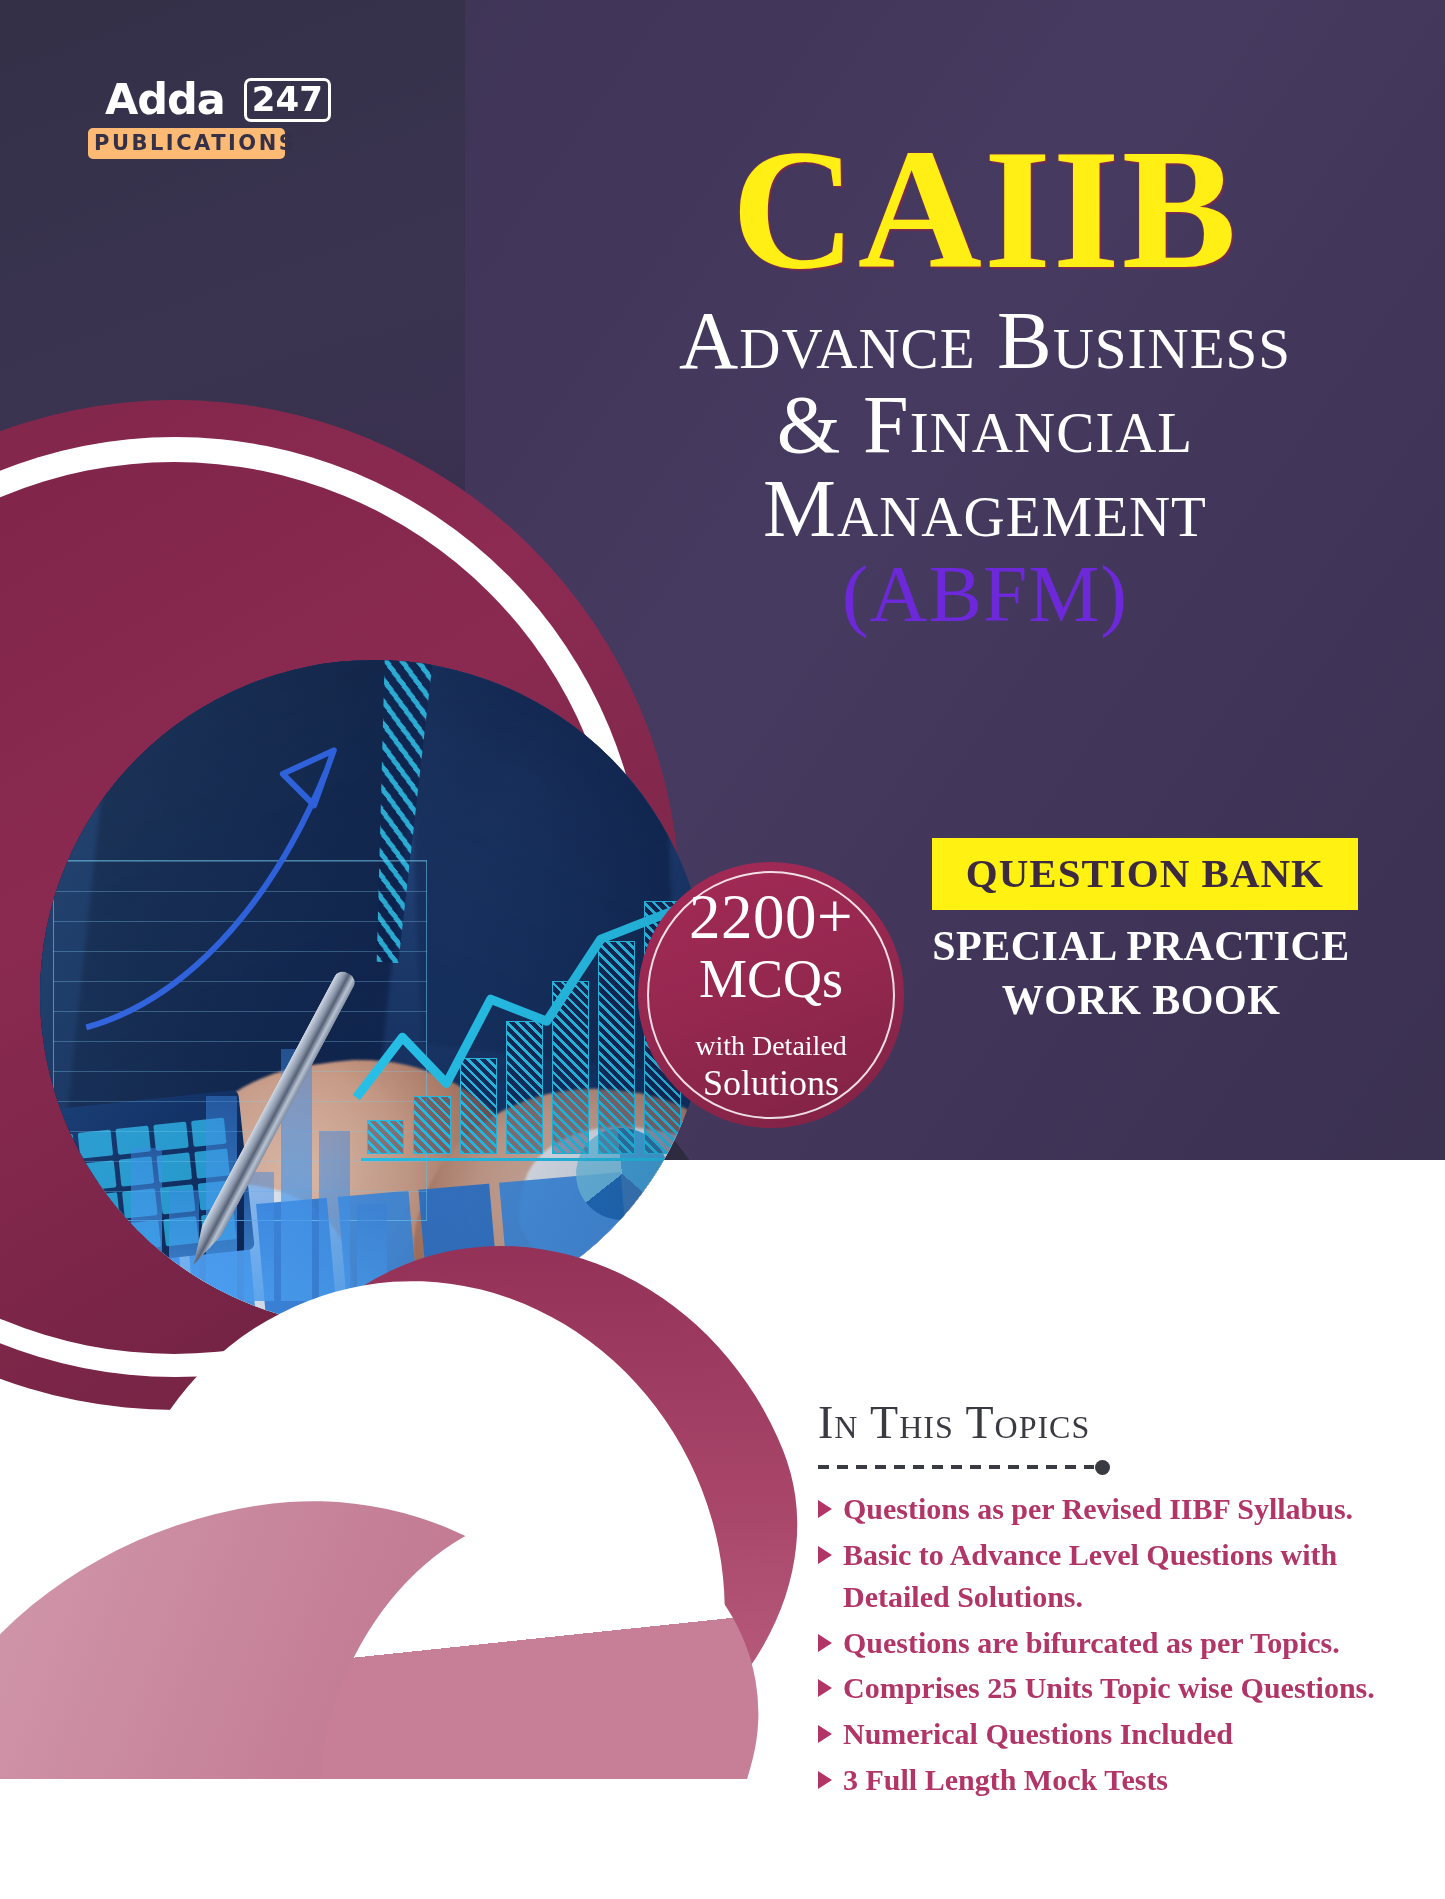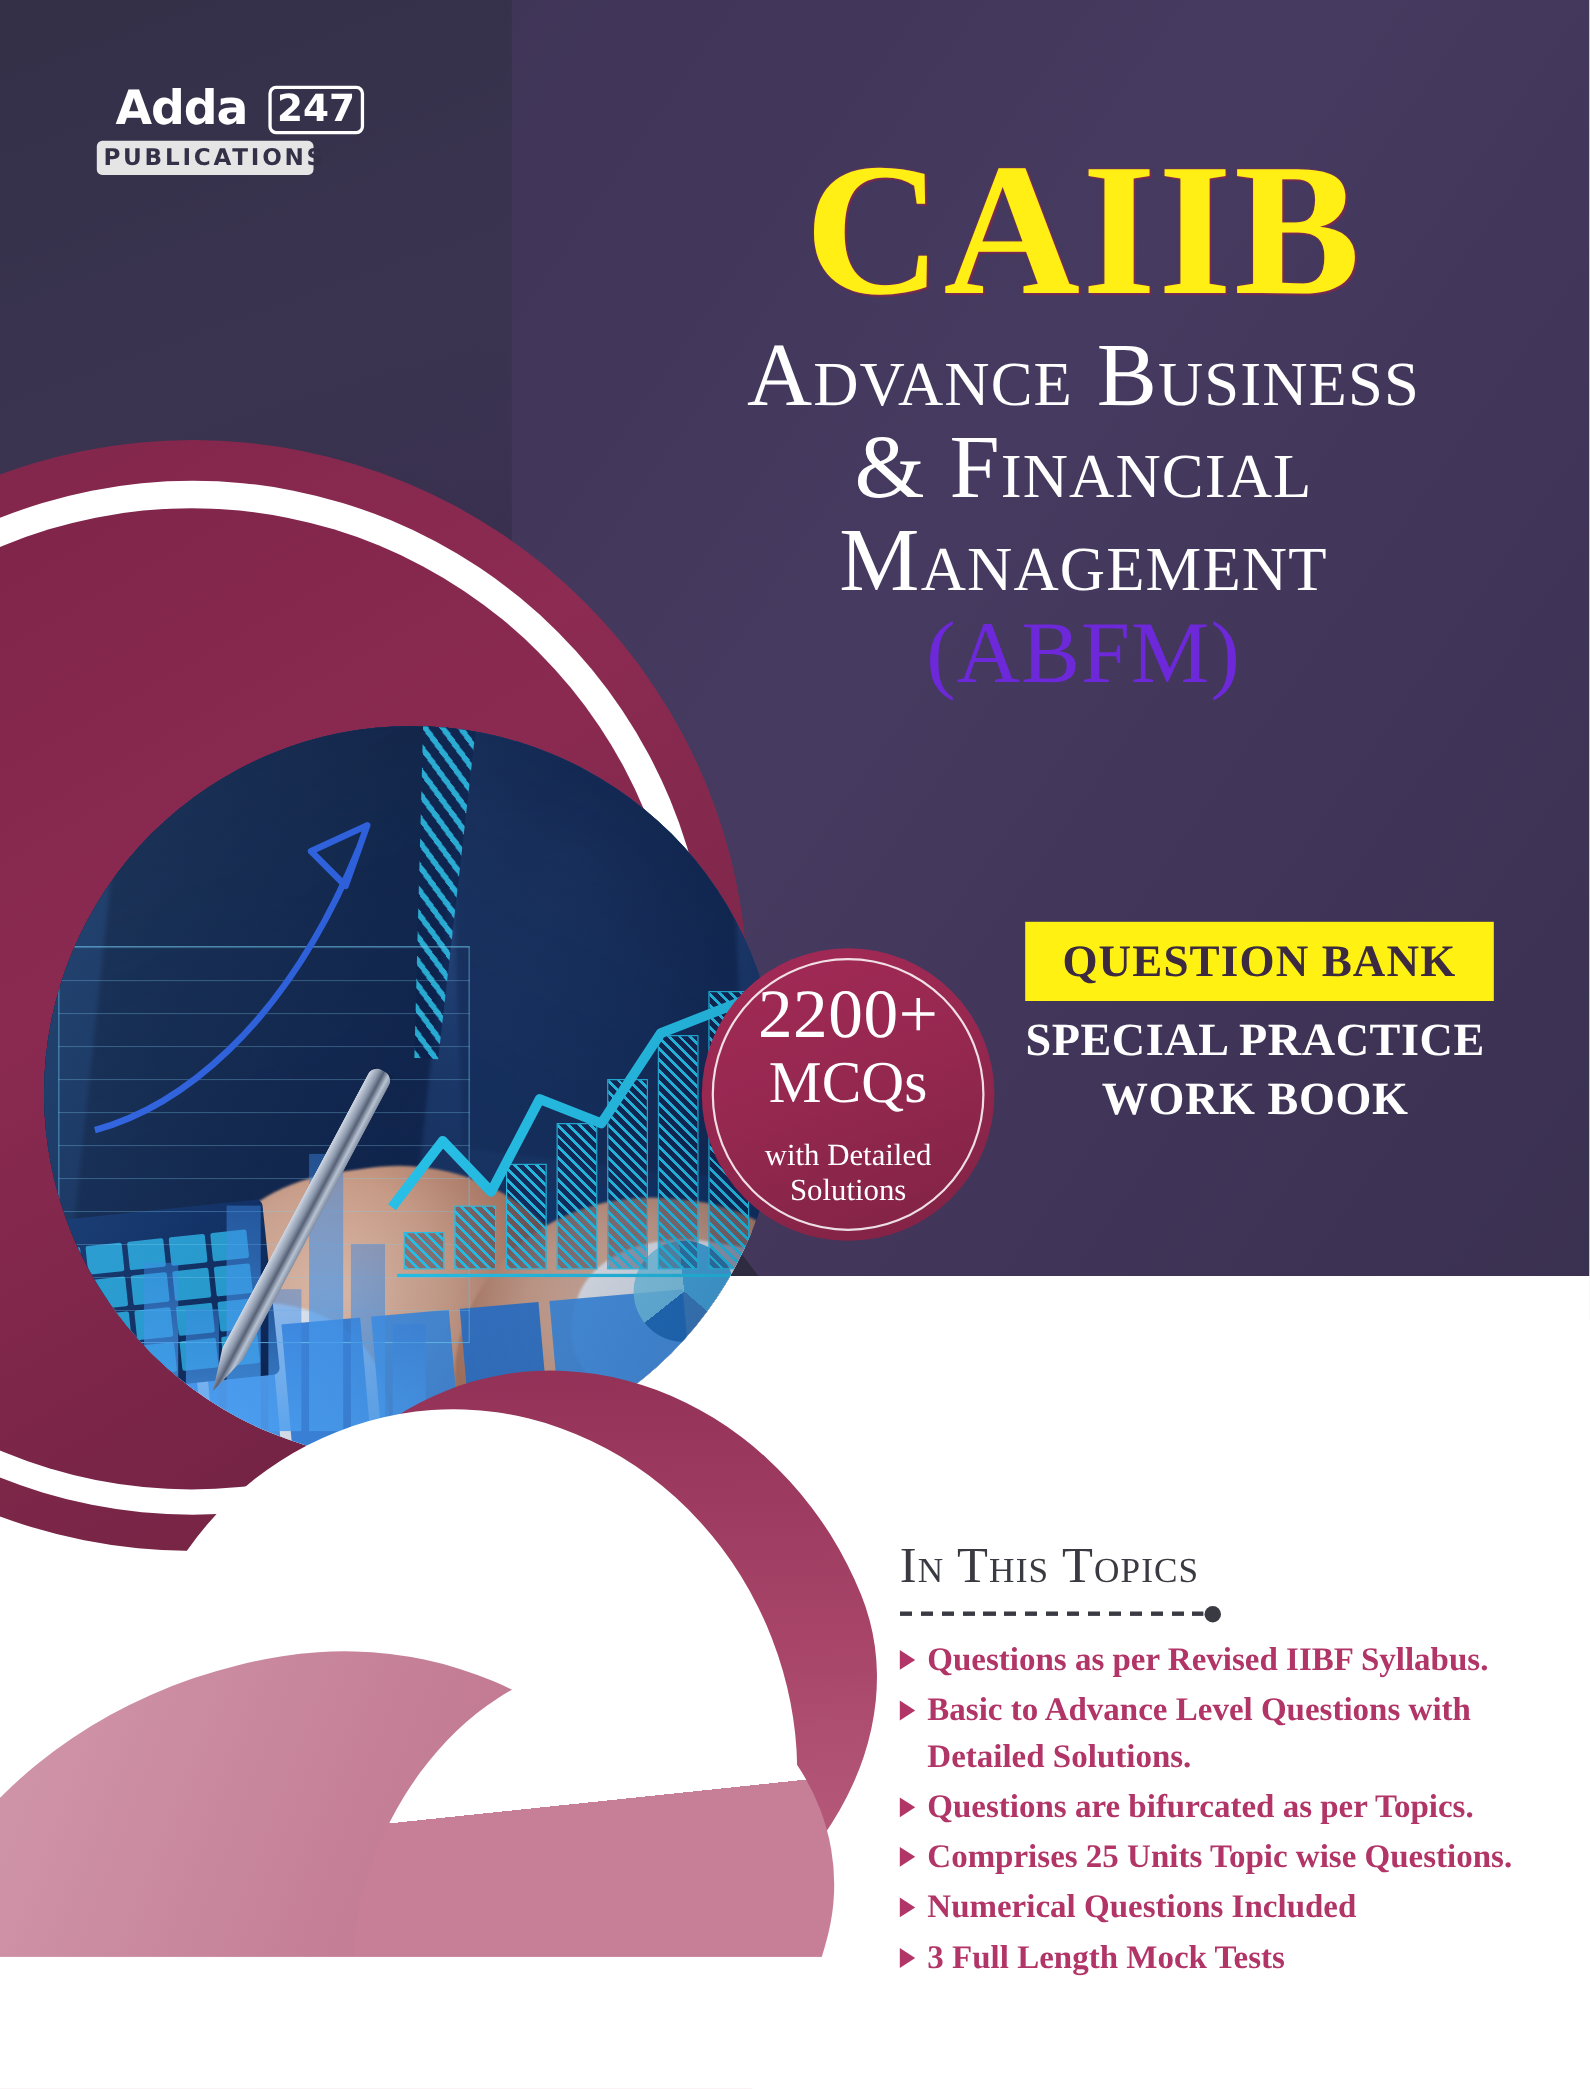--- a/index.html
+++ b/index.html
@@ -307,21 +307,21 @@
     border:3px solid #ffffff;
     border-radius:7px;
     padding: 0px 5px 1px 5px;
     margin-left:3px;
     font-size:34px;
     letter-spacing:0px;
     line-height:1.08;
   }
   .logo-pub {
     margin-top:6px;
-    background:#e5e5e5;
+    background:#fdba74;
     color:#343048;
     font-family:"DejaVu Sans", sans-serif;
     font-weight:800;
     font-size:21px;
     letter-spacing:2.5px;
     text-align:center;
     border-radius:5px;
     padding:3px 6px 4px;
     width: 197px;
   }
@@ -411,21 +411,21 @@
     font-family:"Liberation Serif", serif;
     font-size: 54px; line-height:1.06; font-weight:400;
     margin-top:2px;
   }
   .mcq-sub1 {
     font-family:"Liberation Serif", serif;
     font-size: 28px; line-height:1.15; margin-top:22px;
   }
   .mcq-sub2 {
     font-family:"Liberation Serif", serif;
-    font-size: 28px; line-height:1.15;
+    font-size: 36px; line-height:1.15;
   }
 
   
   .edition {
     position:absolute; left: 818px; top: 1400px;
     width: 560px; z-index: 30;
   }
   .edition-title {
     font-family:"Liberation Serif", serif;
     font-size: 46px;

